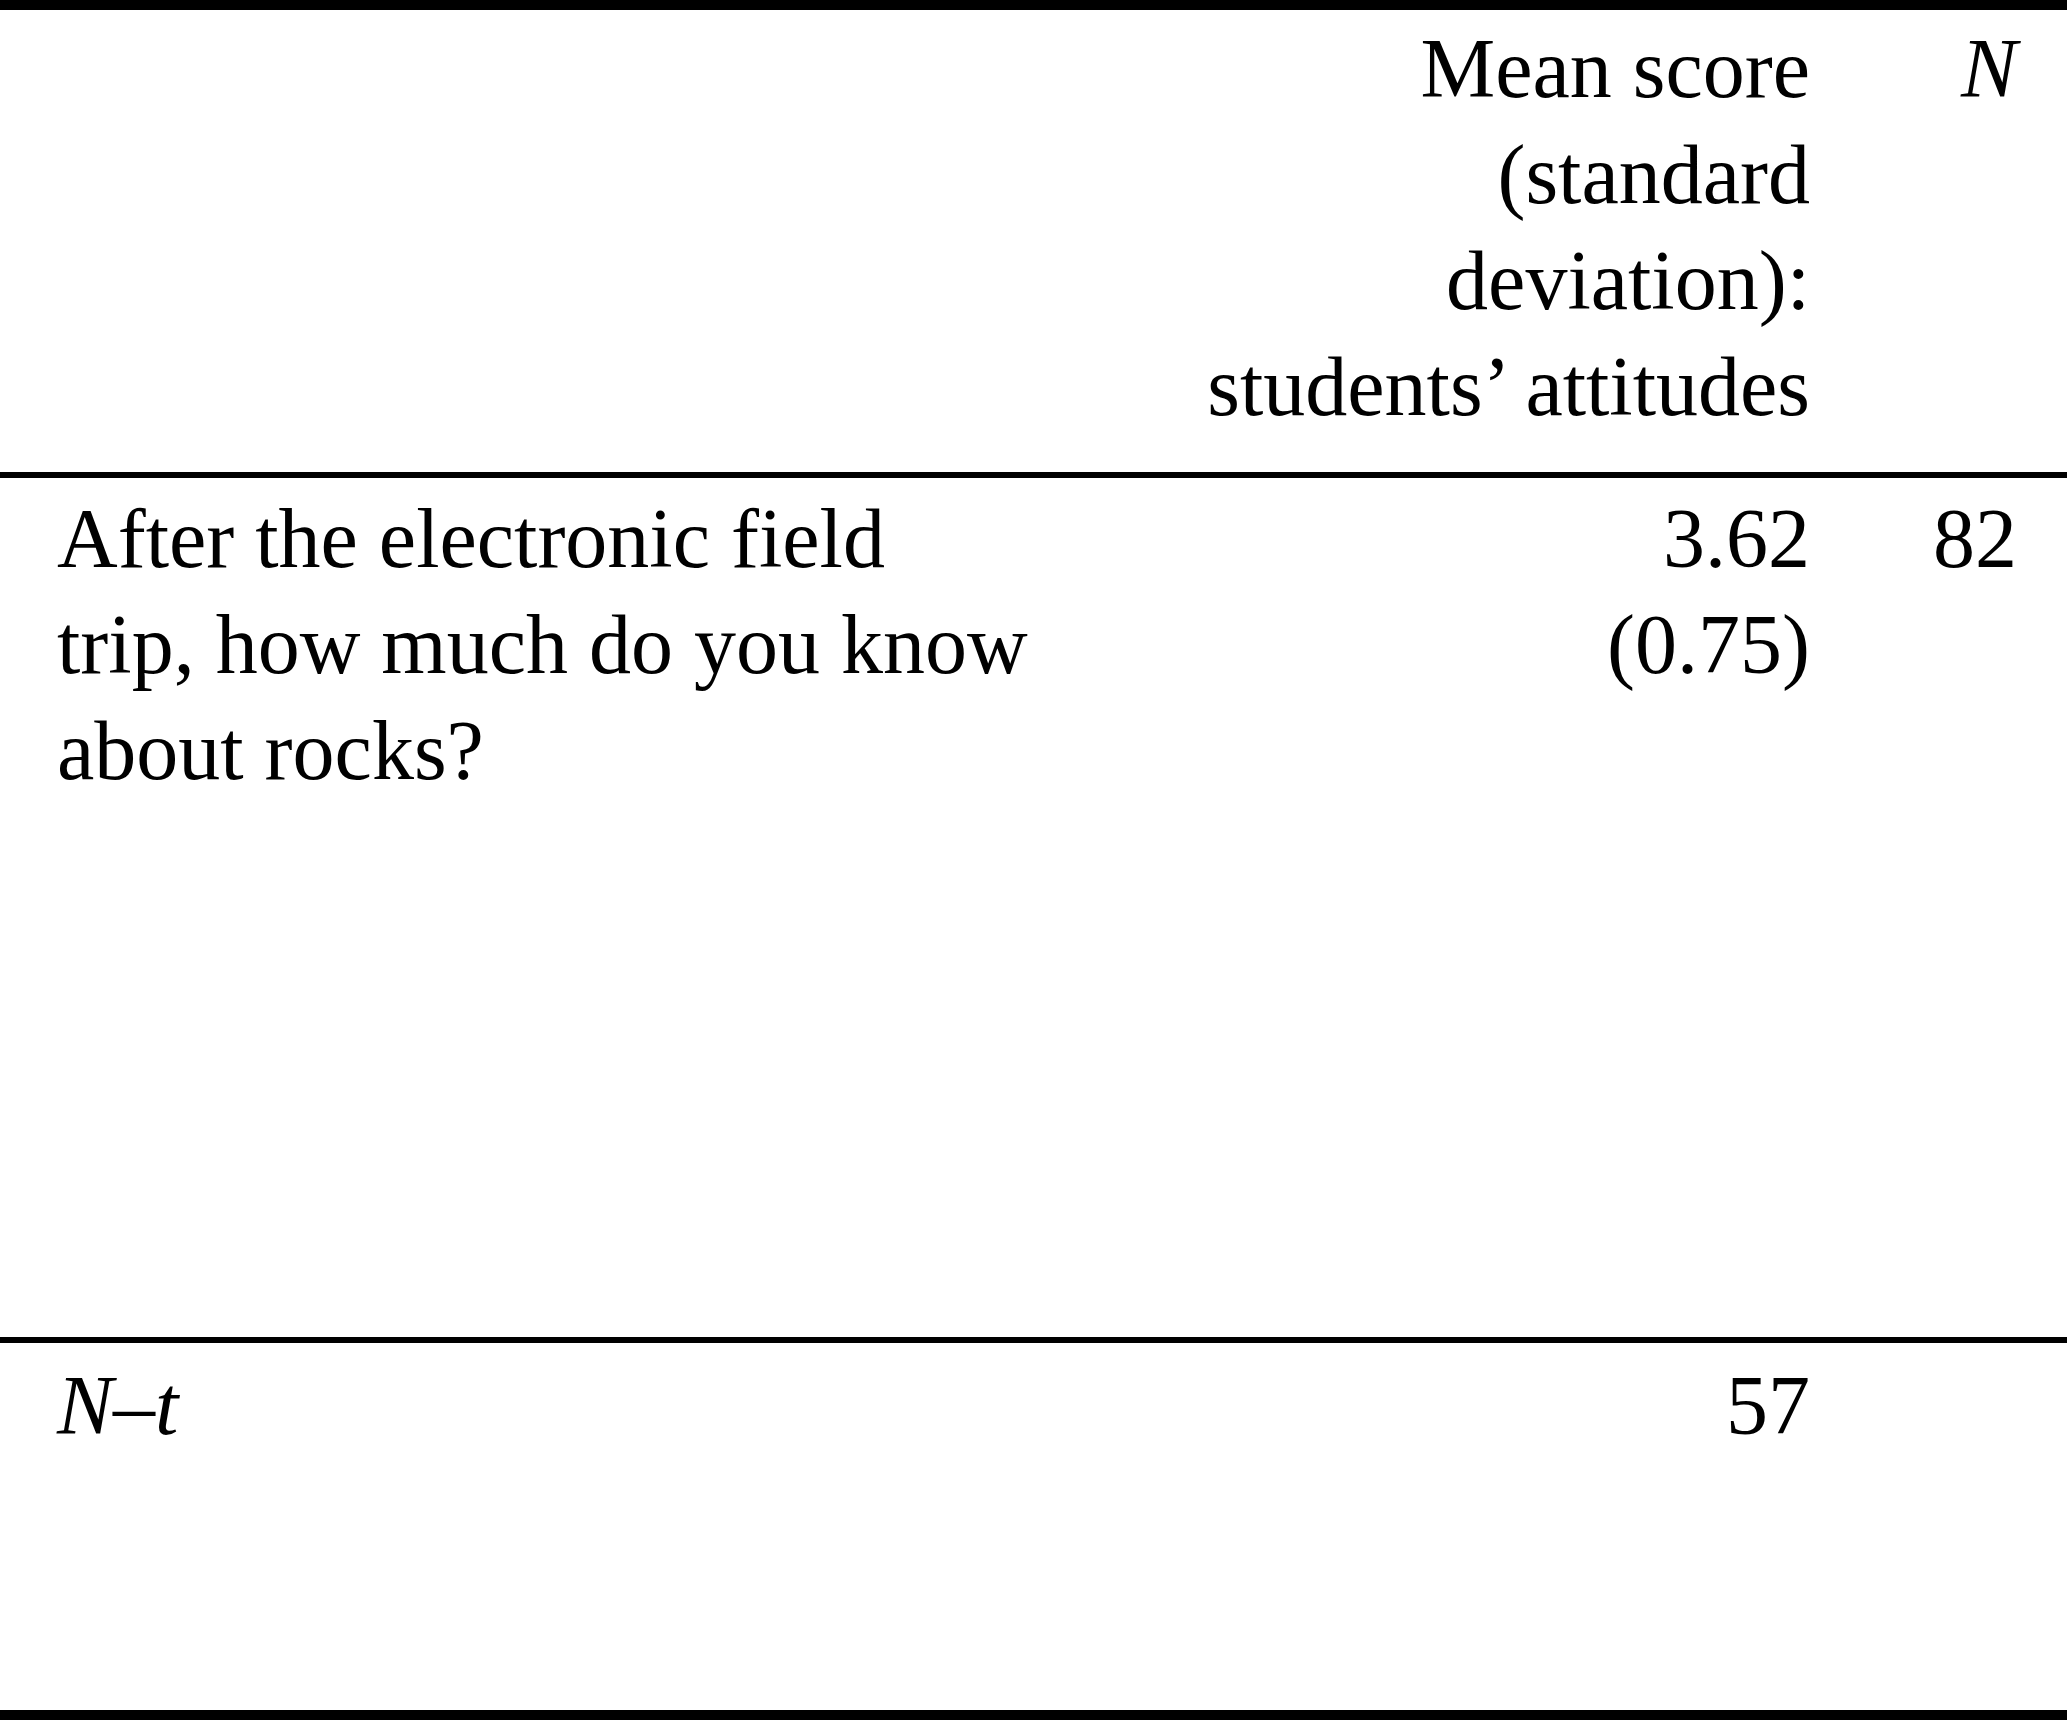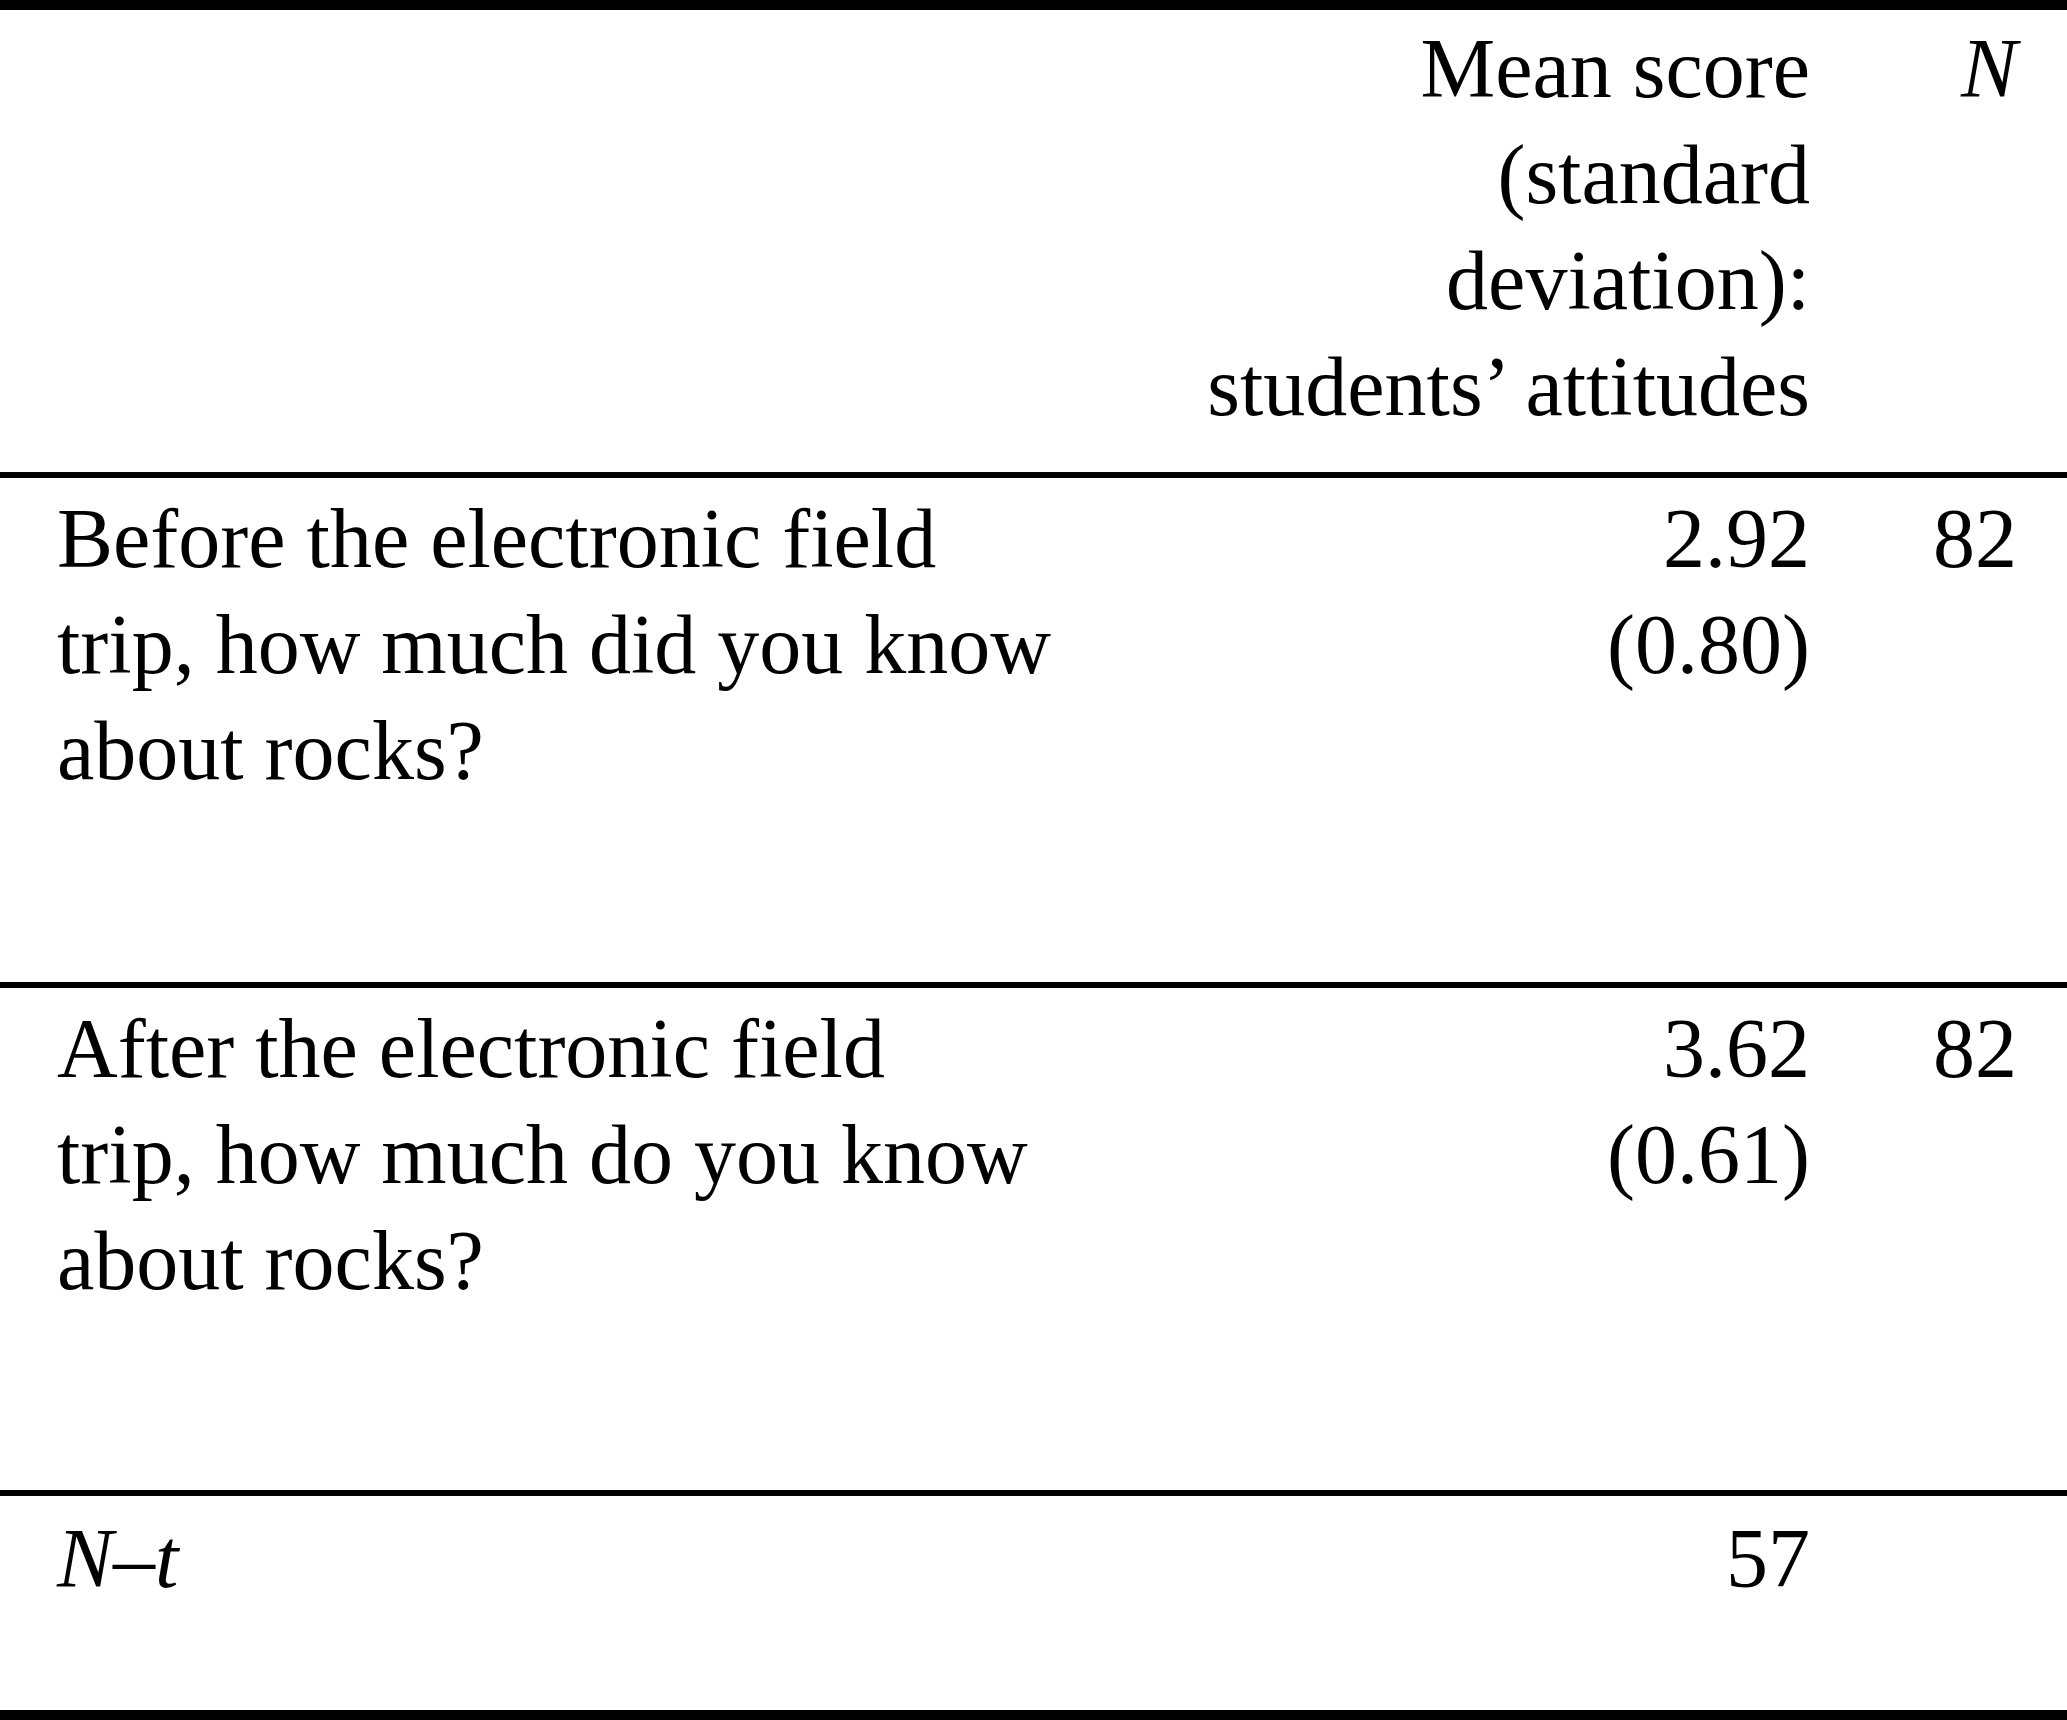--- a/index.html
+++ b/index.html
@@ -90,34 +90,26 @@
       <tr class="row-header">
         <th class="cell-question"></th>
         <th class="cell-score">Mean score
 (standard
 deviation):
 students’ attitudes</th>
         <th class="cell-n italic">N</th>
       </tr>
     </thead>
     <tbody>
-      <tr class="row-tall-1">
-        <td class="cell-question">Before the electronic field
-trip, how much did you know
-about rocks?</td>
-        <td class="cell-score">2.92
-(0.80)</td>
-        <td class="cell-n">82</td>
-      </tr>
       <tr class="row-tall-2">
         <td class="cell-question">After the electronic field
 trip, how much do you know
 about rocks?</td>
         <td class="cell-score">3.62
-(0.61)</td>
+(0.75)</td>
         <td class="cell-n">82</td>
       </tr>
       <tr class="row-short-3">
         <td class="cell-question"><span class="stat-label-italic">N–t</span><span></span></td>
         <td class="cell-score">57</td>
         <td class="cell-n"></td>
       </tr>
     </tbody>
   </table>
 

